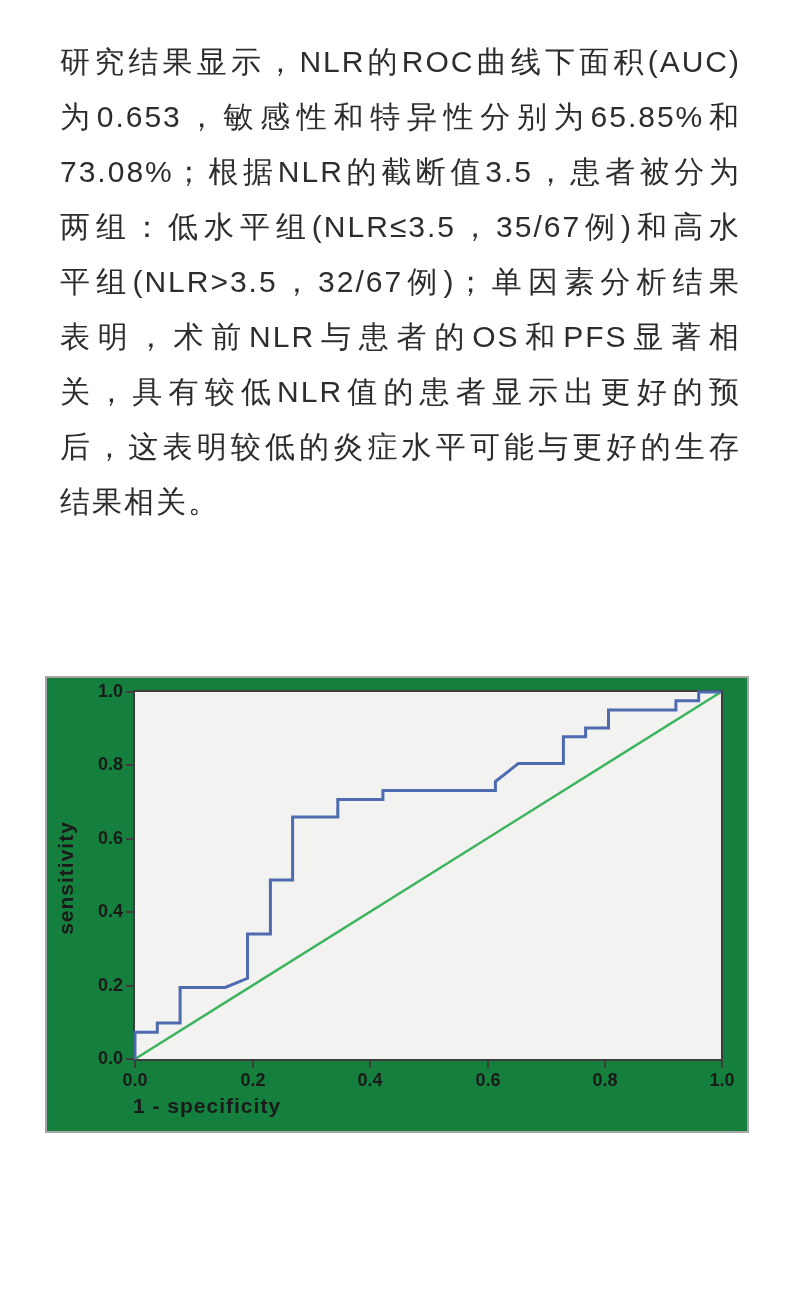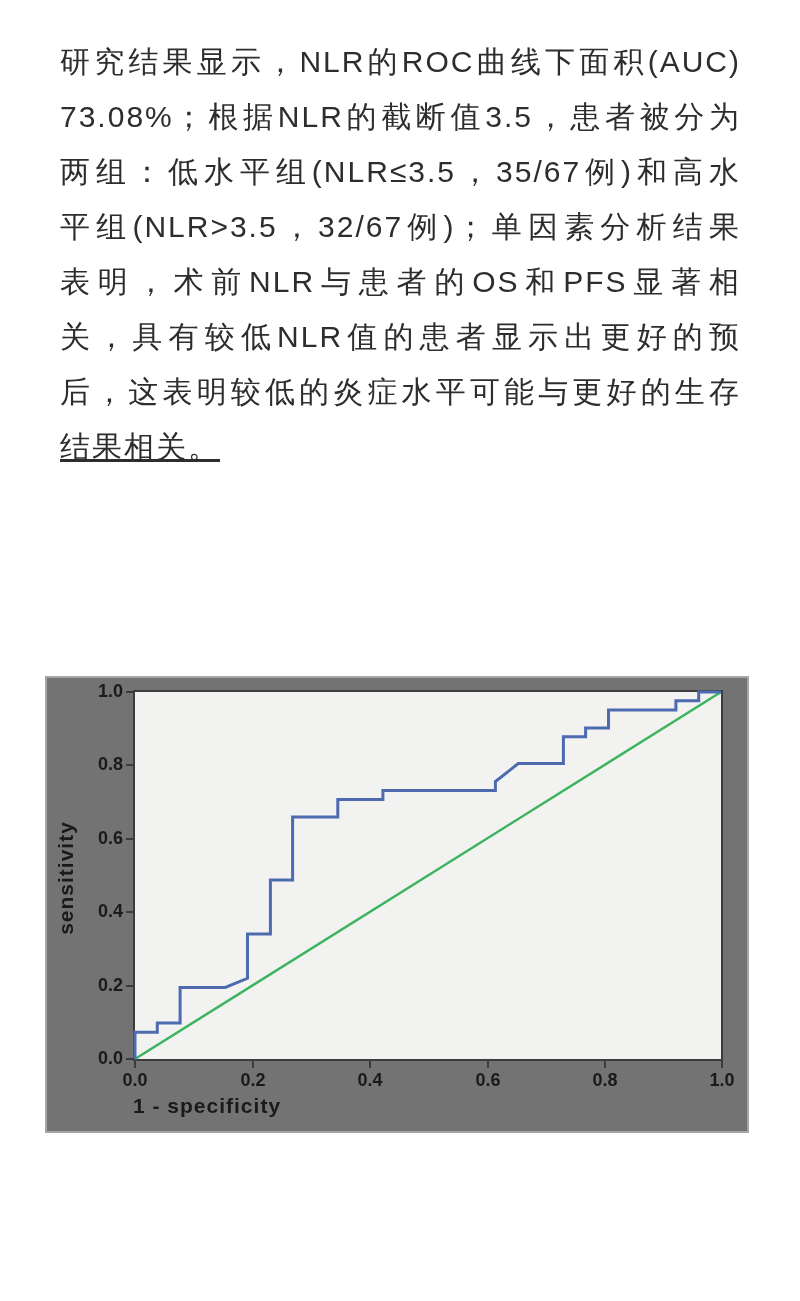--- a/index.html
+++ b/index.html
@@ -9,26 +9,26 @@
     font-family:"Liberation Sans","DejaVu Sans",sans-serif; overflow:hidden;
   }
 
   
   .paragraph { position:absolute; left:60px; top:34px; width:681px; }
   .para-line {
     height:55px; line-height:55px; font-size:30px; color:#2d2d2d;
     letter-spacing:2px; white-space:nowrap;
     text-align:justify; text-align-last:justify;
   }
-  .para-line.last { text-align-last:left;text-decoration:underline; }
+  .para-line.last { text-align-last:left; }
 
   
   .figure-box {
     position:absolute; left:45px; top:676px; width:704px; height:457px;
-    background:#737373; border:2px solid #a6a6a6;
+    background:#15803d; border:2px solid #a6a6a6;
   }
   .plot-area {
     position:absolute; left:86px; top:12px; width:590px; height:371px;
     background:#f2f2f0; border:2px solid #3c3c3c;
   }
   .plot-area svg { position:absolute; left:0; top:0; overflow:visible; display:block; }
 
   .tick-label { position:absolute; font-size:18px; font-weight:bold; color:#1a1a1a; }
   .x-tick { top:392px; width:60px; margin-left:-30px; text-align:center; }
   .y-tick { left:24px; width:52px; text-align:right; margin-top:-11px; }
@@ -57,20 +57,21 @@
     font-size:25px; color:#8f8f8f; letter-spacing:1px;
   }
 </style>
 </head>
 <body>
 
 <div class="page">
 
   <div class="paragraph">
     <div class="para-line">研究结果显示，NLR的ROC曲线下面积(AUC)</div>
+    <div class="para-line">为0.653，敏感性和特异性分别为65.85%和</div>
     <div class="para-line">73.08%；根据NLR的截断值3.5，患者被分为</div>
     <div class="para-line">两组：低水平组(NLR≤3.5，35/67例)和高水</div>
     <div class="para-line">平组(NLR&gt;3.5，32/67例)；单因素分析结果</div>
     <div class="para-line">表明，术前NLR与患者的OS和PFS显著相</div>
     <div class="para-line">关，具有较低NLR值的患者显示出更好的预</div>
     <div class="para-line">后，这表明较低的炎症水平可能与更好的生存</div>
     <div class="para-line last">结果相关。</div>
   </div>
 
   <div class="figure-box">

